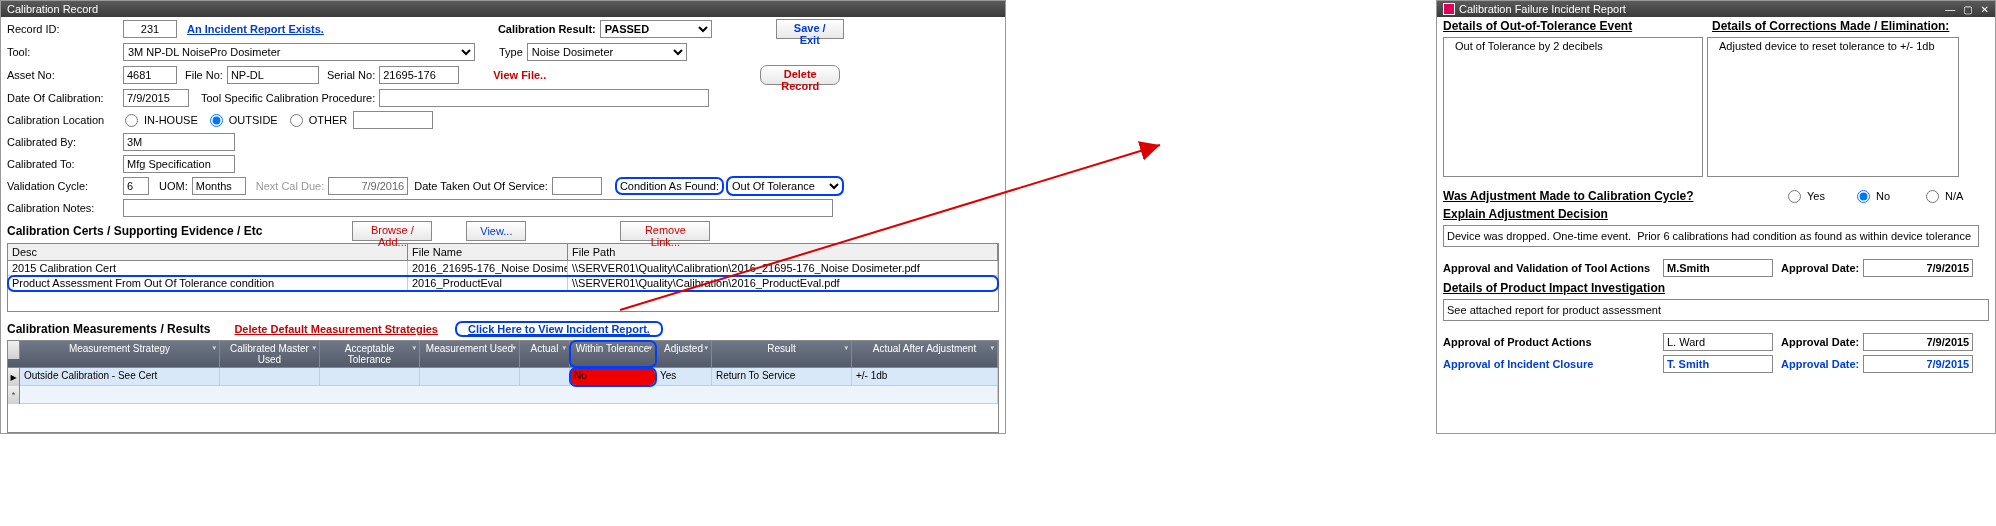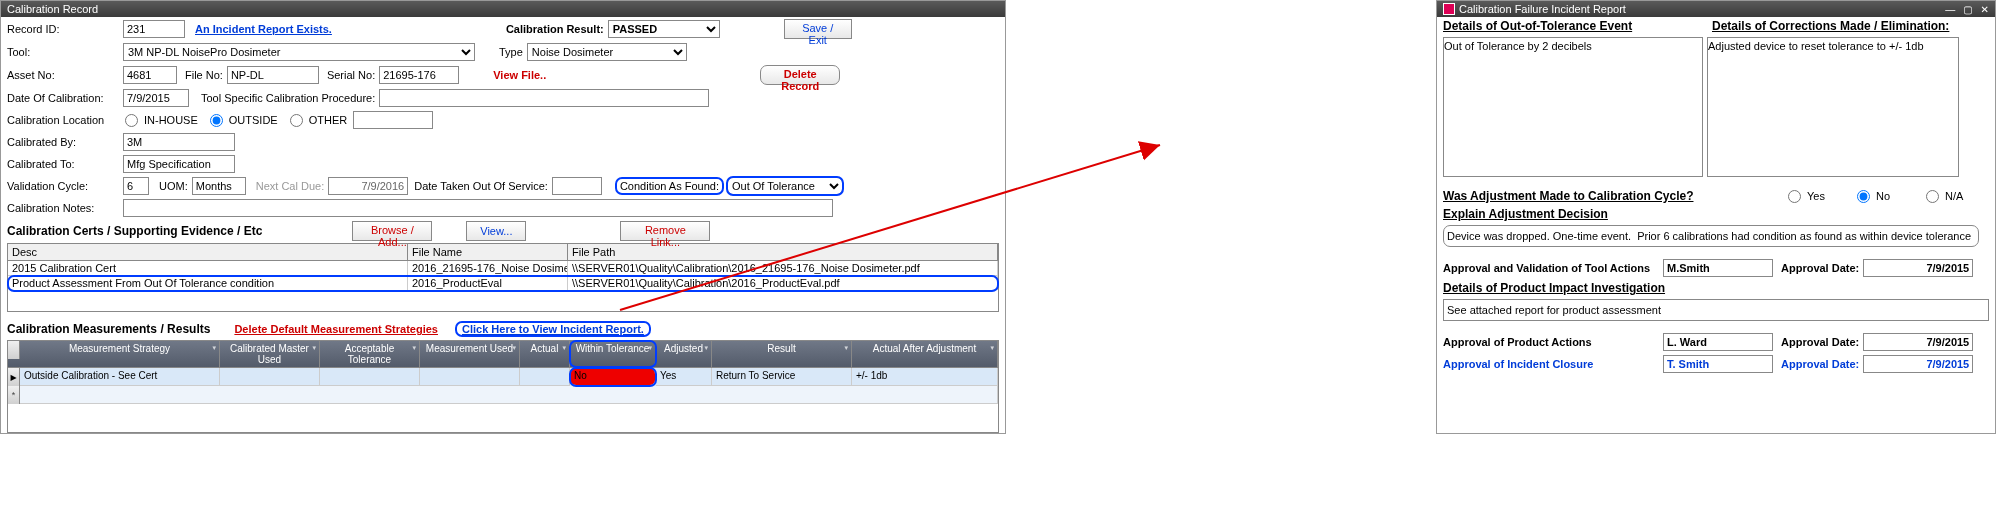--- a/index.html
+++ b/index.html
@@ -8,57 +8,57 @@
 .left { width: 1006px; flex-shrink: 0; }
 .right { width: 560px; flex-shrink: 0; margin-left: 430px; position: relative; }
 .titlebar { background: linear-gradient(#5a5a5a,#3a3a3a); color: #fff; font-size: 11px; padding: 2px 6px; display: flex; align-items: center; }
 .titlebar .spacer { flex: 1; }
 .winbtn { color:#fff; margin-left:8px; font-size:10px; }
 .row { display: flex; align-items: center; padding: 2px 6px; gap: 4px; }
 .lbl { font-size: 11px; color: #000; white-space: nowrap; }
 .inp { border: 1px solid #888; background: #fff; font-size: 11px; padding: 1px 3px; height: 18px; }
 .sel { border: 1px solid #888; background: #fff; font-size: 11px; height: 18px; }
 .btn { border: 1px solid #888; background: linear-gradient(#fff,#e8e8e8); font-size: 11px; padding: 2px 8px; cursor: pointer; height: 20px; }
-.btn-blue { color:#003cd8; font-weight:normal; }
+.btn-blue { color:#003cd8; font-weight:bold; }
 .btn-red { color:#c00; font-weight:bold;border-radius:7px; }
 .link { color:#003cd8; text-decoration:underline; font-weight:bold; font-size:11px; cursor:pointer; }
 .bold-u { font-weight:bold; text-decoration:underline; font-size:12px; }
 .radio { margin: 0 2px; }
 .section-h { font-weight:bold; font-size:12px; padding: 2px 6px; }
 .grid { border: 1px solid #888; }
 .grid-head { display:flex; background: linear-gradient(#707887,#535b6a); color:#fff; font-size:10px; border-bottom:1px solid #888; }
 .gh { padding:2px 4px; border-right:1px solid #888; text-align:center; position:relative; }
 .gh::after { content:"▾"; font-size:7px; position:absolute; right:3px; top:3px; opacity:0.7; }
 .grid-row { display:flex; background:#d9e8f8; font-size:10px; }
 .gc { padding:2px 4px; border-right:1px solid #ccc; border-bottom:1px solid #ccc; }
 .no-cell { background:#e00; color:#000; }
 .hl-blue { outline: 2px solid #003cff; outline-offset:-1px;border-radius:6px; }
 .cert-table { font-size:11px; }
 .cert-head { display:flex; background:#f0f0f0; border:1px solid #888; border-bottom:none; }
 .ch { padding:2px 4px; border-right:1px solid #888; }
 .cert-body { border:1px solid #888; }
 .cert-row { display:flex; border-bottom:1px solid #ccc; }
 .cc { padding:1px 4px; border-right:1px solid #ccc; overflow:hidden; white-space:nowrap; }
-.textarea { border:1px solid #888; width: 260px; height: 140px; padding:2px 0; font-size:11px; resize:none; }
+.textarea { border:1px solid #888; width: 260px; height: 140px; padding:2px 11px; font-size:11px; resize:none; }
 .icon-sq { display:inline-block; width:12px; height:12px; background:#d05; border:1px solid #fff; margin-right:4px; vertical-align:middle; }
 svg.arrow { position:absolute; pointer-events:none; z-index:10; top:0; left:0; }
 .row-marker { width:12px; height:18px; background:linear-gradient(#f0f0f0,#d0d0d0); border-right:1px solid #888; display:flex; align-items:center; justify-content:center; }
 .star { font-size:9px; color:#444; }
 </style>
 </head>
 <body>
 
 <div class="panel left">
   <div class="titlebar">
     <span>Calibration Record</span>
   </div>
 
   <div class="row">
     <span class="lbl" style="width:112px">Record ID:</span>
-    <input class="inp" style="width: 62px;" value="231">
+    <input class="inp" style="width: 54px; text-align: center;" value="231">
     <span class="link" style="margin-left:6px">An Incident Report Exists.</span>
     <span class="lbl" style="font-weight:bold;margin-left:170px">Calibration Result:</span>
     <select class="sel" style="width:112px;font-weight:bold"><option>PASSED</option></select>
     <button class="btn btn-blue" style="margin-left:60px;width:68px">Save / Exit</button>
   </div>
 
   <div class="row">
     <span class="lbl" style="width:112px">Tool:</span>
     <select class="sel" style="width:352px"><option>3M NP-DL NoisePro Dosimeter</option></select>
     <span class="lbl" style="margin-left:20px">Type</span>
@@ -145,21 +145,21 @@
         <div class="cc" style="width:400px">Product Assessment From Out Of Tolerance condition</div>
         <div class="cc" style="width:160px">2016_ProductEval</div>
         <div class="cc" style="flex:1">\\SERVER01\Quality\Calibration\2016_ProductEval.pdf</div>
       </div>
     </div>
   </div>
 
   <div class="row" style="margin-top:6px">
     <span class="section-h" style="padding-left:0">Calibration Measurements / Results</span>
     <span class="link" style="color:#c00;margin-left:14px">Delete Default Measurement Strategies</span>
-    <span class="link hl-blue" style="margin-left:14px;padding:1px 6px">Click Here to View Incident Report.</span>
+    <span class="link hl-blue" style="margin-left:14px;padding:1px 12px">Click Here to View Incident Report.</span>
   </div>
 
   <div class="grid" style="margin:0 6px">
     <div class="grid-head">
       <div class="row-marker"></div>
       <div class="gh" style="width:200px">Measurement Strategy</div>
       <div class="gh" style="width:100px">Calibrated Master Used</div>
       <div class="gh" style="width:100px">Acceptable Tolerance</div>
       <div class="gh" style="width:100px">Measurement Used</div>
       <div class="gh" style="width:50px">Actual</div>
@@ -227,40 +227,40 @@
     <input type="radio" class="radio" name="adj" checked="" style="">
       <span class="lbl" style="width:44px">No</span>
     <input type="radio" class="radio" name="adj" style="">
       <span class="lbl" style="width:44px">N/A</span>
   </div>
 
   <div class="row">
       <span class="bold-u">Explain Adjustment Decision</span>
     </div>
   <div class="row">
-    <input class="inp" style="width: 536px; height: 22px; border-radius: 7px;" value="Device was dropped. One-time event.  Prior 6 calibrations had condition as found as within device tolerance">
+    <input class="inp" style="width: 536px; height: 22px;" value="Device was dropped. One-time event.  Prior 6 calibrations had condition as found as within device tolerance">
   </div>
 
   <div class="row" style="margin-top:8px">
     <span class="lbl" style="font-weight:bold;width:216px">Approval and Validation of Tool Actions</span>
     <input class="inp" style="width: 110px; font-weight: bold;" value="M.Smith">
     <span class="lbl" style="font-weight:bold;margin-left:4px">Approval Date:</span>
     <input class="inp" style="width: 110px; text-align: right; font-weight: bold;" value="7/9/2015">
   </div>
 
   <div class="row">
       <span class="bold-u">Details of Product Impact Investigation</span>
     </div>
   <div class="row">
     <input class="inp" style="width: 546px; height: 22px;" value="See attached report for product assessment">
   </div>
 
   <div class="row" style="margin-top:8px">
     <span class="lbl" style="font-weight:bold;width:216px">Approval of Product Actions</span>
-    <input class="inp" style="width: 110px; font-weight: bold;" value="L. Ward">
+    <input class="inp" style="width: 110px; font-weight: normal;" value="L. Ward">
     <span class="lbl" style="font-weight:bold;margin-left:4px">Approval Date:</span>
     <input class="inp" style="width: 110px; text-align: right; font-weight: bold;" value="7/9/2015">
   </div>
 
   <div class="row">
     <span class="lbl" style="font-weight:bold;color:#003cd8;width:216px">Approval of Incident Closure</span>
     <input class="inp" style="width: 110px; font-weight: bold; color: rgb(0, 60, 216);" value="T. Smith">
     <span class="lbl" style="font-weight:bold;color:#003cd8;margin-left:4px">Approval Date:</span>
     <input class="inp" style="width: 110px; text-align: right; font-weight: bold; color: rgb(0, 60, 216);" value="7/9/2015">
   </div>

